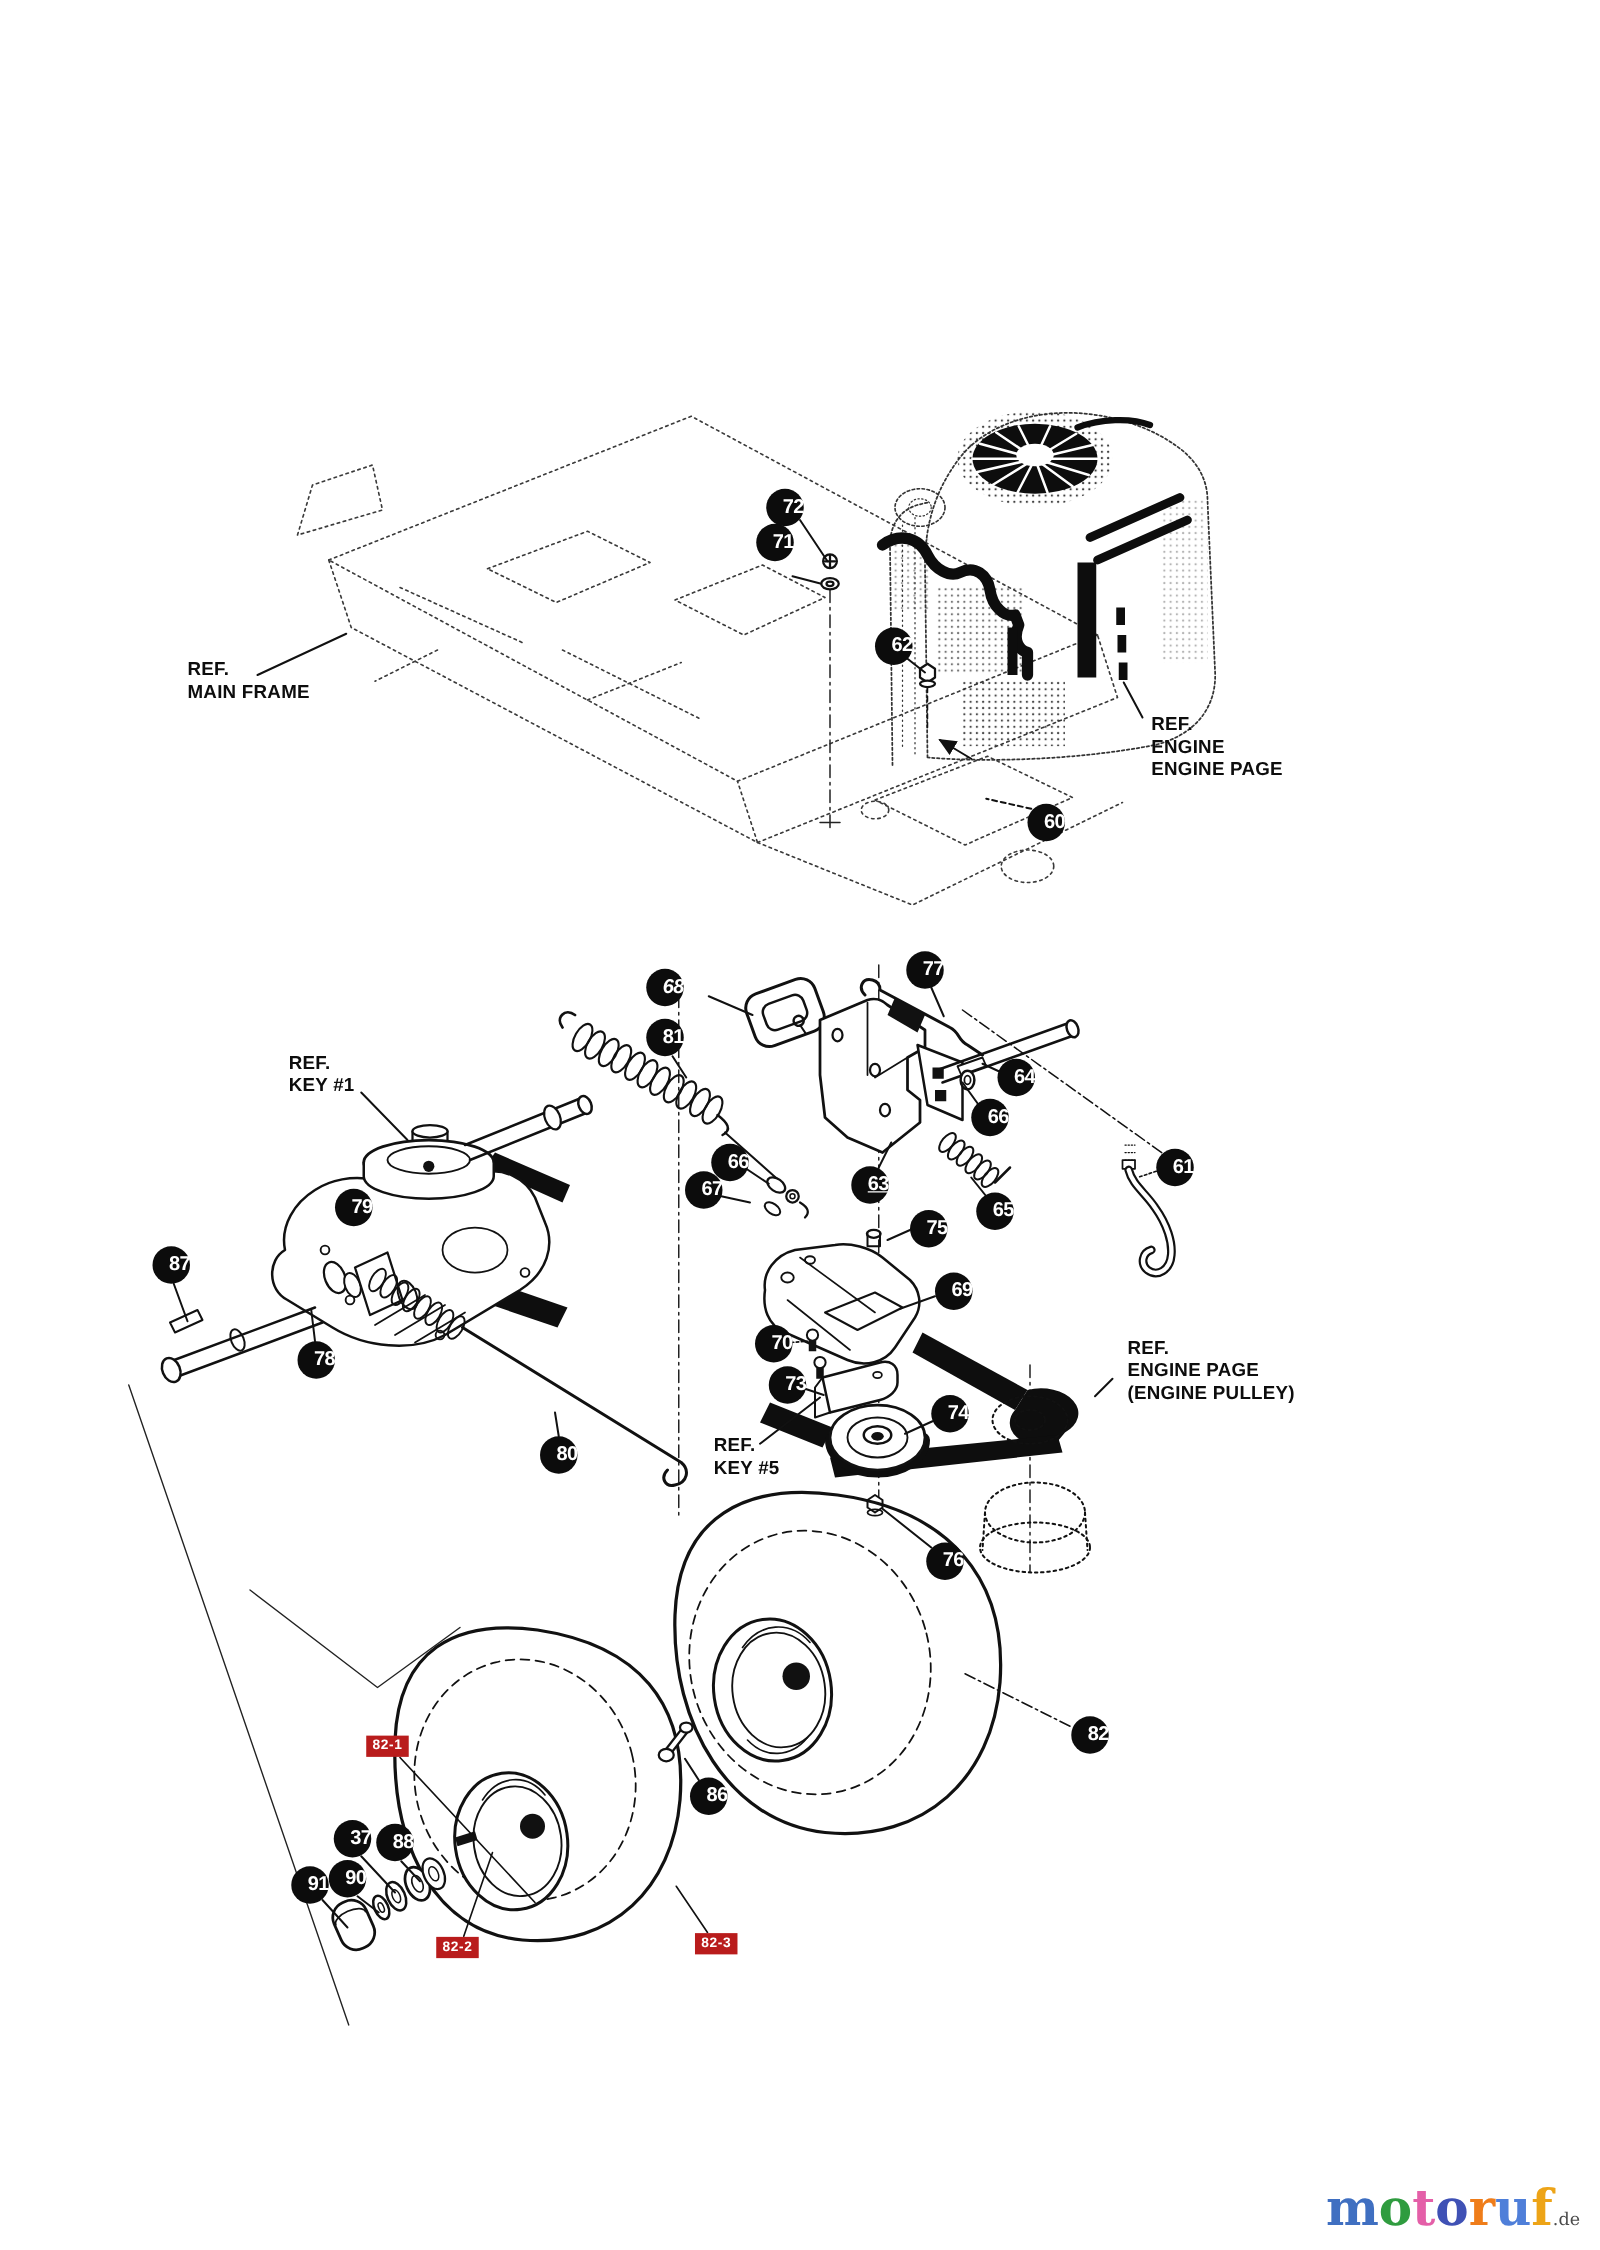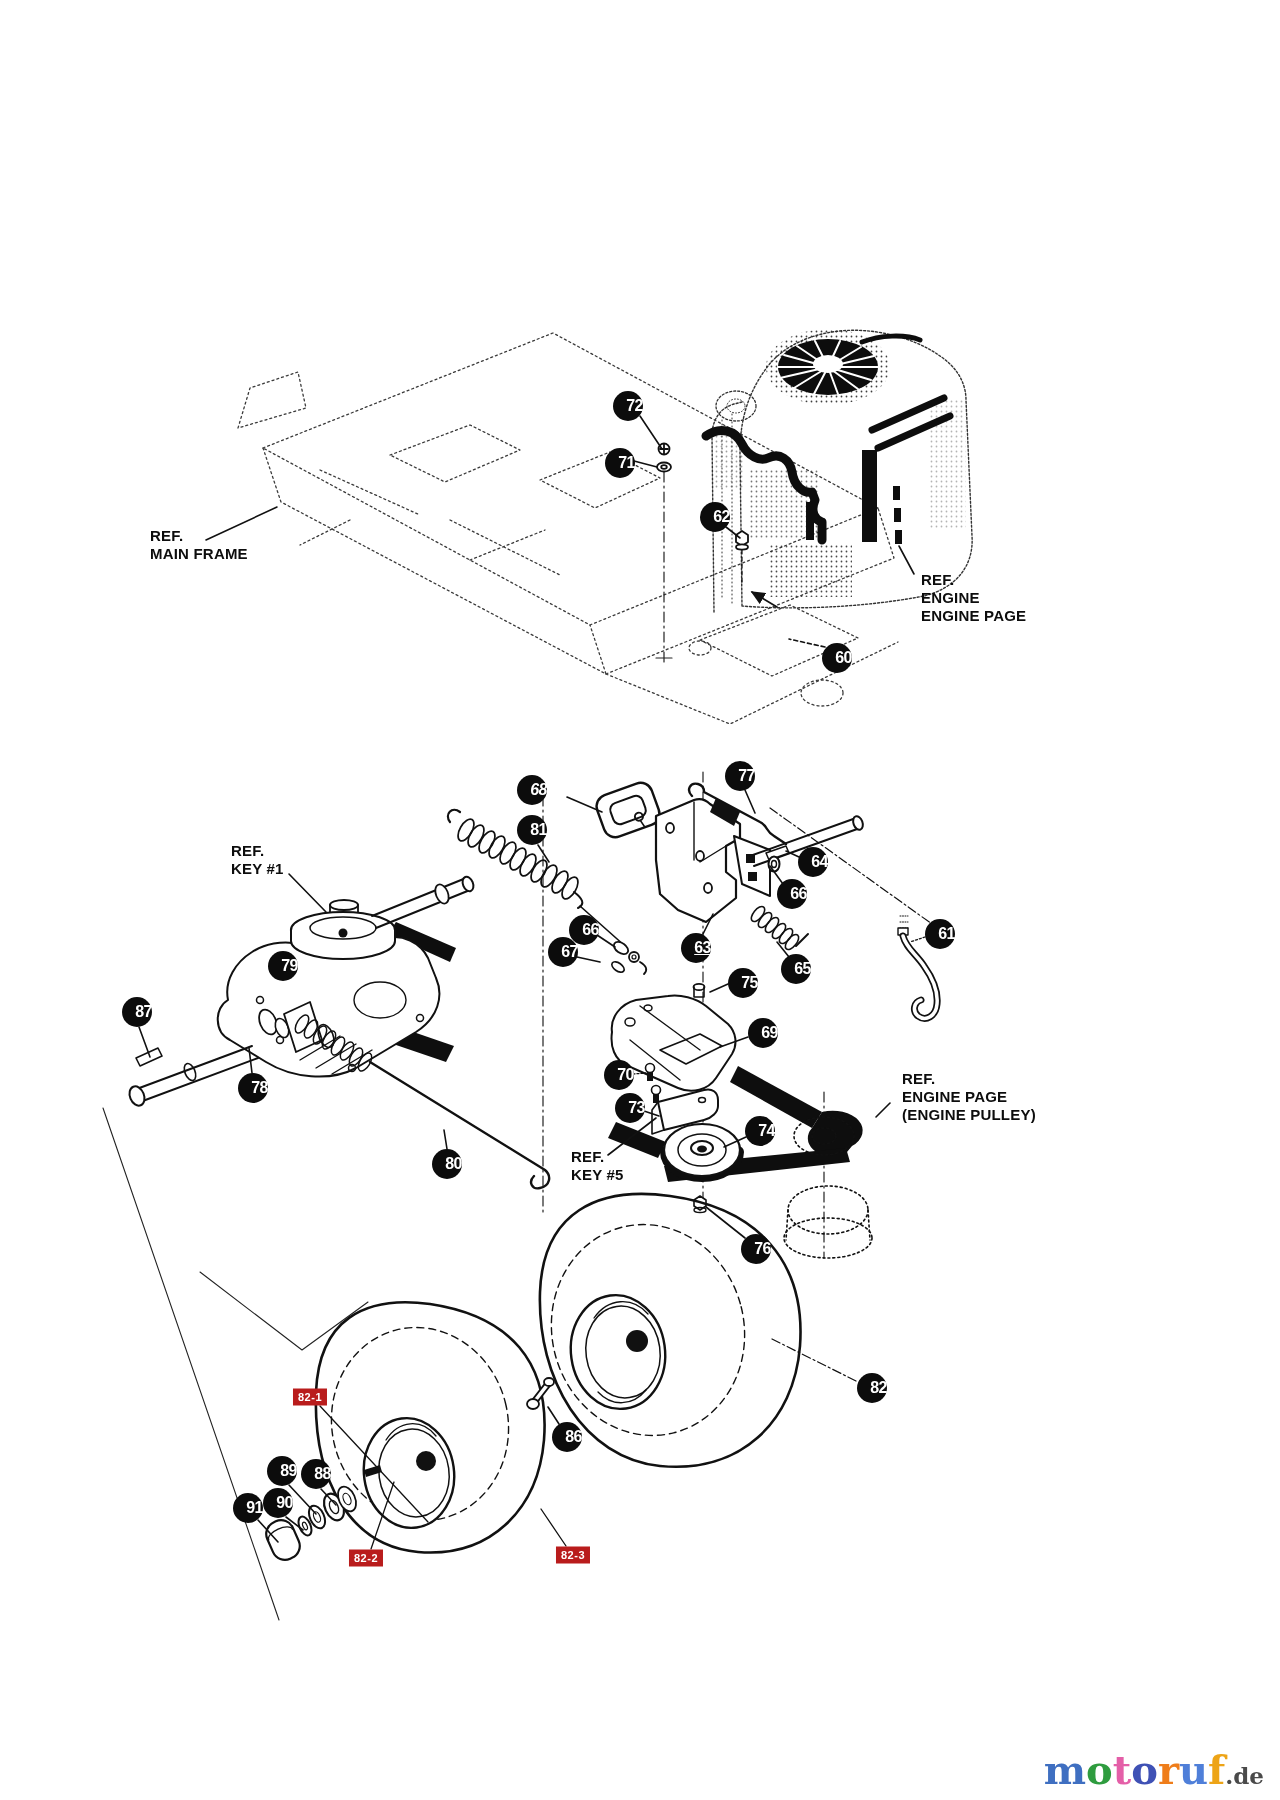--- a/index.html
+++ b/index.html
@@ -9,21 +9,21 @@
   .co{position:absolute;width:30px;height:30px;border-radius:50%;background:#0c0c0c;color:#fff;
       font:bold 16px/30px "Liberation Sans",sans-serif;text-align:right;letter-spacing:-0.5px;
       transform:translate(-50%,-50%);z-index:5;}
   .plate{position:absolute;background:#b91c1c;color:#fff;font:bold 11px/13px "Liberation Sans",sans-serif;
       padding:2px 5px;transform:translate(-50%,-50%);z-index:5;letter-spacing:0.5px;}
   .ref{position:absolute;color:#0d0d0d;font:bold 15px/18px "Liberation Sans",sans-serif;
       white-space:pre-line;z-index:4;letter-spacing:0.2px;}
   #logo{position:absolute;right:16px;bottom:4px;z-index:6;font-family:"DejaVu Serif",serif;
       font-weight:bold;font-size:40px;line-height:40px;cursor:pointer;}
   #logo .lt{display:inline-block;}
-  #logo .sfx{font-size:23px;font-weight:bold;}
+  #logo .sfx{font-size:14px;font-weight:normal;}
 </style>
 </head>
 <body>
 
 <div id="stage">
 
   <svg id="art" width="1280" height="1800" viewBox="0 0 1280 1800" fill="none" stroke-linecap="round" stroke-linejoin="round">
     <defs>
       <pattern id="stip" width="5" height="5" patternUnits="userSpaceOnUse">
         <circle cx="1.5" cy="1.5" r="0.9" fill="#2a2a2a"></circle>
@@ -355,36 +355,36 @@
       <div class="co" style="left: 715px; top: 517px;">62</div>
       <div class="co" style="left: 696px; top: 948px; text-decoration: underline;">63</div>
       <div class="co" style="left: 813px; top: 862px;">64</div>
       <div class="co" style="left: 796px; top: 969px;">65</div>
       <div class="co" style="left: 792px; top: 894px;">66</div>
       <div class="co" style="left: 584px; top: 930px;">66</div>
       <div class="co" style="left: 563px; top: 952px;">67</div>
       <div class="co" style="left: 532px; top: 790px; font-style: italic;">68</div>
       <div class="co" style="left: 763px; top: 1033px;">69</div>
       <div class="co" style="left: 619px; top: 1075px;">70</div>
-      <div class="co" style="left: 620px; top: 463px;">71</div>
+      <div class="co" style="left: 620px; top: 434px;">71</div>
       <div class="co" style="left: 628px; top: 406px;">72</div>
       <div class="co" style="left: 630px; top: 1108px;">73</div>
       <div class="co" style="left: 760px; top: 1131px;">74</div>
       <div class="co" style="left: 743px; top: 983px;">75</div>
       <div class="co" style="left: 756px; top: 1249px;">76</div>
       <div class="co" style="left: 740px; top: 776px;">77</div>
       <div class="co" style="left: 253px; top: 1088px;">78</div>
       <div class="co" style="left: 283px; top: 966px;">79</div>
       <div class="co" style="left: 447px; top: 1164px;">80</div>
       <div class="co" style="left: 532px; top: 830px;">81</div>
       <div class="co" style="left: 872px; top: 1388px;">82</div>
       <div class="co" style="left: 567px; top: 1437px;">86</div>
       <div class="co" style="left: 137px; top: 1012px;">87</div>
       <div class="co" style="left: 316px; top: 1474px;">88</div>
-      <div class="co" style="left: 282px; top: 1471px;">89</div>
+      <div class="co" style="left: 282px; top: 1471px;">37</div>
       <div class="co" style="left: 278px; top: 1503px;">90</div>
       <div class="co" style="left: 248px; top: 1508px;">91</div>
       <div class="plate" style="left: 310px; top: 1397px;">82-1</div>
       <div class="plate" style="left: 366px; top: 1558px;">82-2</div>
       <div class="plate" style="left: 573px; top: 1555px;">82-3</div>
     </div>
   <div id="label-layer">
       <div class="ref" style="left: 150px; top: 527px;">REF.
 MAIN FRAME</div>
       <div class="ref" style="left: 921px; top: 571px;">REF.

